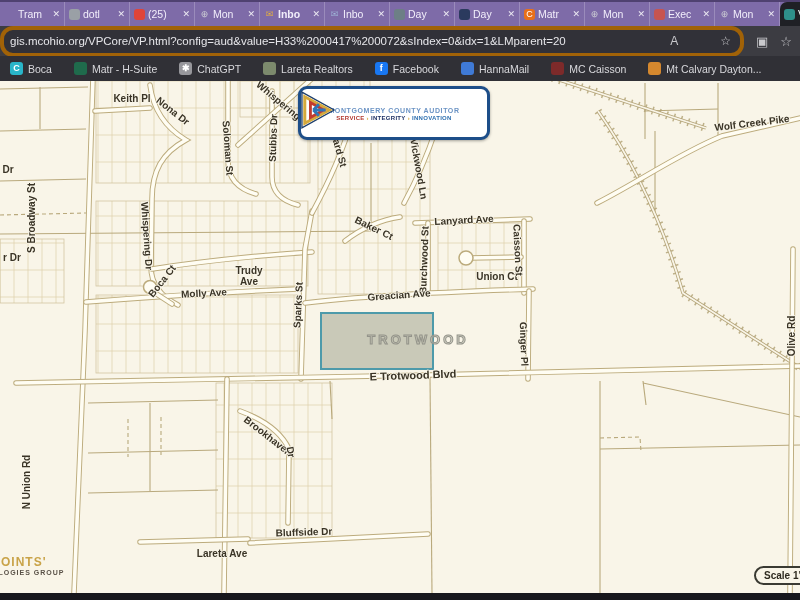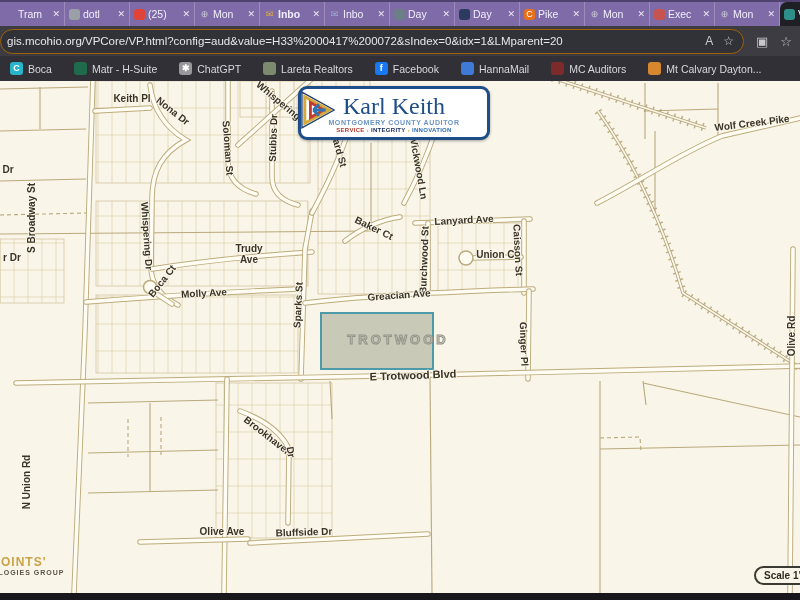--- a/index.html
+++ b/index.html
@@ -8,44 +8,44 @@
   .tabbar{position:absolute;left:0;top:0;width:800px;height:26px;background:#7e6ba8;border-top:2px solid #4f4170;box-sizing:border-box;display:flex;align-items:stretch;}
   .tab{flex:0 0 56px;display:flex;align-items:center;gap:3px;padding:0 4px;border-right:1px solid rgba(255,255,255,.22);overflow:hidden;color:#f2eefb;font-size:10.5px;white-space:nowrap;}
   .tab.active{flex:0 0 88px;background:#1f2025;border-right:none;border-radius:7px 7px 0 0;color:#fff;}
   .tab .lbl{overflow:hidden;text-overflow:clip;}
   .tab.boldlbl .lbl{font-weight:bold;}
   .tf{flex:0 0 11px;height:11px;border-radius:3px;display:flex;align-items:center;justify-content:center;}
   .tf b{font-weight:normal;font-style:normal;font-size:9px;line-height:1;color:#fff;}
   .tclose{margin-left:auto;font-size:9px;color:rgba(255,255,255,.85);cursor:default;}
   
   .addr{position:absolute;left:0;top:26px;width:800px;height:30px;background:#3c3c42;display:flex;align-items:center;padding:0 8px 0 0;box-sizing:border-box;}
-  .pill{flex:1;height:23px;margin:0 0 0 0;background:#313138;border:1px solid #a16207;border-radius:13px;display:flex;align-items:center;padding:0 9px 0 6px;overflow:hidden;}
+  .pill{flex:1;height:23px;margin:0 0 0 0;background:#313138;border:4px solid #a16207;border-radius:13px;display:flex;align-items:center;padding:0 9px 0 6px;overflow:hidden;gap:32px;}
   .url{flex:1;color:#e6e6ea;font-size:11.5px;white-space:nowrap;overflow:hidden;}
   .aicon{color:#c8c8cc;font-size:12px;margin-left:10px;line-height:1;}
   .outicon{color:#c8c8cc;font-size:13px;margin-left:12px;line-height:1;}
   
   .bmbar{position:absolute;left:0;top:56px;width:800px;height:25px;background:#303036;display:flex;align-items:center;gap:0;padding:0 6px 0 10px;box-sizing:border-box;}
   .bm{display:flex;align-items:center;gap:5px;color:#d8d8dc;font-size:10.5px;white-space:nowrap;margin-right:22px;}
   .fav{width:13px;height:13px;border-radius:3px;display:flex;align-items:center;justify-content:center;}
   .fav b{font-weight:bold;font-style:normal;font-size:9px;line-height:1;color:#fff;}
   
   .map{position:absolute;left:0;top:81px;width:800px;height:512px;background:#f9f5e8;overflow:hidden;}
   .map svg{position:absolute;left:0;top:0;}
   .rc{fill:none;stroke:#bcab7c;stroke-width:5.5;stroke-linecap:round;}
   .rf{fill:none;stroke:#fffdf3;stroke-width:3.6;stroke-linecap:round;}
   .rail-t{fill:none;stroke:#b4a478;stroke-width:8;stroke-dasharray:1.5 6;opacity:.85;}
   .rail-c{fill:none;stroke:#b4a478;stroke-width:3.4;}
   .rail-i{fill:none;stroke:#f9f5e8;stroke-width:1.8;}
   .thin{fill:none;stroke:#b9a97c;stroke-width:1.1;}
   .dash{fill:none;stroke:#b9a97c;stroke-width:1.1;stroke-dasharray:4 3;}
   .labels{position:absolute;left:0;top:0;width:800px;height:512px;pointer-events:none;}
   .sl{position:absolute;font-size:10px;font-weight:bold;color:#3a3426;white-space:nowrap;transform:translate(-50%,-50%) rotate(var(--r,0deg));text-shadow:1px 0 0 #f9f5e8,-1px 0 0 #f9f5e8,0 1px 0 #f9f5e8,0 -1px 0 #f9f5e8;}
-  .sl.two{white-space:normal;text-align:center;line-height:1.08;}
+  .sl.two{white-space:normal;text-align:center;line-height:1.08;margin-top:22px;}
   .sl.big{font-size:11px;}
-  .wm{position:absolute;left:398px;top:258px;transform:translate(-50%,-50%);font-size:13px;font-weight:bold;letter-spacing:3px;color:rgba(185,185,172,.55);-webkit-text-stroke:1px #93938a;white-space:nowrap;}
+  .wm{position:absolute;left:418px;top:258px;transform:translate(-50%,-50%);font-size:13px;font-weight:bold;letter-spacing:3px;color:rgba(185,185,172,.55);-webkit-text-stroke:1px #93938a;white-space:nowrap;}
   
   .kk{position:absolute;left:298px;top:5px;width:192px;height:54px;background:#fff;border:3px solid #1d4e89;border-radius:9px;box-shadow:0 1px 3px rgba(0,0,0,.35);display:flex;align-items:center;padding:2px 4px;box-sizing:border-box;}
   .kkc{flex:1;text-align:center;}
   .kk .t1{font-family:"Liberation Serif",serif;font-size:24px;line-height:1;color:#1d4e89;}
   .kk .t2{font-size:7px;font-weight:bold;letter-spacing:.6px;color:#6b93c4;margin-top:1px;}
   .kk .t3{font-size:6px;font-weight:bold;letter-spacing:.3px;margin-top:1px;}
   .kk .t3 .sep{color:#d4a93c;padding:0 2px;}
   
   .scalepill{position:absolute;left:754px;top:485px;width:78px;height:19px;background:#f9f5e8;border:2px solid #3a3a32;border-radius:10px;display:flex;align-items:center;padding-left:8px;box-sizing:border-box;font-size:10px;font-weight:bold;color:#2e2a1f;white-space:nowrap;}
   .credit{position:absolute;left:-8px;top:474px;line-height:1.2;}
@@ -112,21 +112,21 @@
         <span class="tf" style="background: rgb(43, 58, 94);">
           <b style="color: rgb(255, 255, 255);"></b>
         </span>
         <span class="lbl">Day</span>
         <span class="tclose">✕</span>
       </div>
     <div class="tab">
         <span class="tf" style="background: rgb(232, 112, 26);">
           <b style="color: rgb(255, 255, 255);">C</b>
         </span>
-        <span class="lbl">Pike</span>
+        <span class="lbl">Matr</span>
         <span class="tclose">✕</span>
       </div>
     <div class="tab">
         <span class="tf" style="background: transparent;">
           <b style="color: rgb(201, 201, 210);">⊕</b>
         </span>
         <span class="lbl">Mon</span>
         <span class="tclose">✕</span>
       </div>
     <div class="tab">
@@ -196,21 +196,21 @@
     <div class="bm">
         <span class="fav" style="background: rgb(63, 122, 214);">
           <b></b>
         </span>
         <span>HannaMail</span>
       </div>
     <div class="bm">
         <span class="fav" style="background: rgb(125, 42, 42);">
           <b></b>
         </span>
-        <span>MC Auditors</span>
+        <span>MC Caisson</span>
       </div>
     <div class="bm">
         <span class="fav" style="background: rgb(213, 136, 46);">
           <b></b>
         </span>
         <span>Mt Calvary Dayton...</span>
       </div>
 
   </div>
 
@@ -344,28 +344,27 @@
       <span class="sl" style="left:424px;top:179px;--r:-88deg">Burchwood St</span>
       <span class="sl two" style="left:497px;top:174px;width:46px">Union Ct</span>
       <span class="sl" style="left:518px;top:169px;--r:87deg">Caisson St</span>
       <span class="sl" style="left:399px;top:214px;--r:-4deg">Greacian Ave</span>
       <span class="sl" style="left:524px;top:263px;--r:88deg">Ginger Pl</span>
       <span class="sl big" style="left:413px;top:294px;--r:-2deg">E Trotwood Blvd</span>
       <span class="sl" style="left:791px;top:255px;--r:-90deg">Olive Rd</span>
       <span class="sl" style="left:268px;top:355px;--r:38deg">Brookhaven</span>
       <span class="sl" style="left:291px;top:371px;--r:80deg">Dr</span>
       <span class="sl" style="left:26px;top:401px;--r:-90deg">N Union Rd</span>
-      <span class="sl two" style="left:222px;top:451px;width:54px">Olive Ave</span>
+      <span class="sl two" style="left:222px;top:451px;width:54px">Lareta Ave</span>
       <span class="sl" style="left:304px;top:451px;--r:-2deg">Bluffside Dr</span>
       <span class="wm">TROTWOOD</span>
     </div>
 
     <div class="kk">
       <div class="kkc">
-        <div class="t1">Karl Keith</div>
         <div class="t2">MONTGOMERY COUNTY AUDITOR</div>
         <div class="t3"><b style="color: rgb(179, 57, 46);">SERVICE</b><b class="sep">›</b><b style="color: rgb(21, 41, 94);">INTEGRITY</b><b class="sep">›</b><b style="color: rgb(45, 111, 176);">INNOVATION</b></div>
       </div>
       <svg width="34" height="42" viewBox="0 0 36 42">
         <polygon points="1,2 35,21 1,40" fill="#ffffff" stroke="#1d3e6b" stroke-width="1.4"></polygon>
         <polygon points="4,7 30,21 4,35" fill="none" stroke="#d4a93c" stroke-width="3.2"></polygon>
         <polygon points="10,13 24,21 10,29" fill="none" stroke="#c23b2e" stroke-width="3"></polygon>
         <path d="M26,21 L13,21 M13,21 L19,15 M13,21 L19,27" fill="none" stroke="#2e75b6" stroke-width="3"></path>
       </svg>
     </div>

